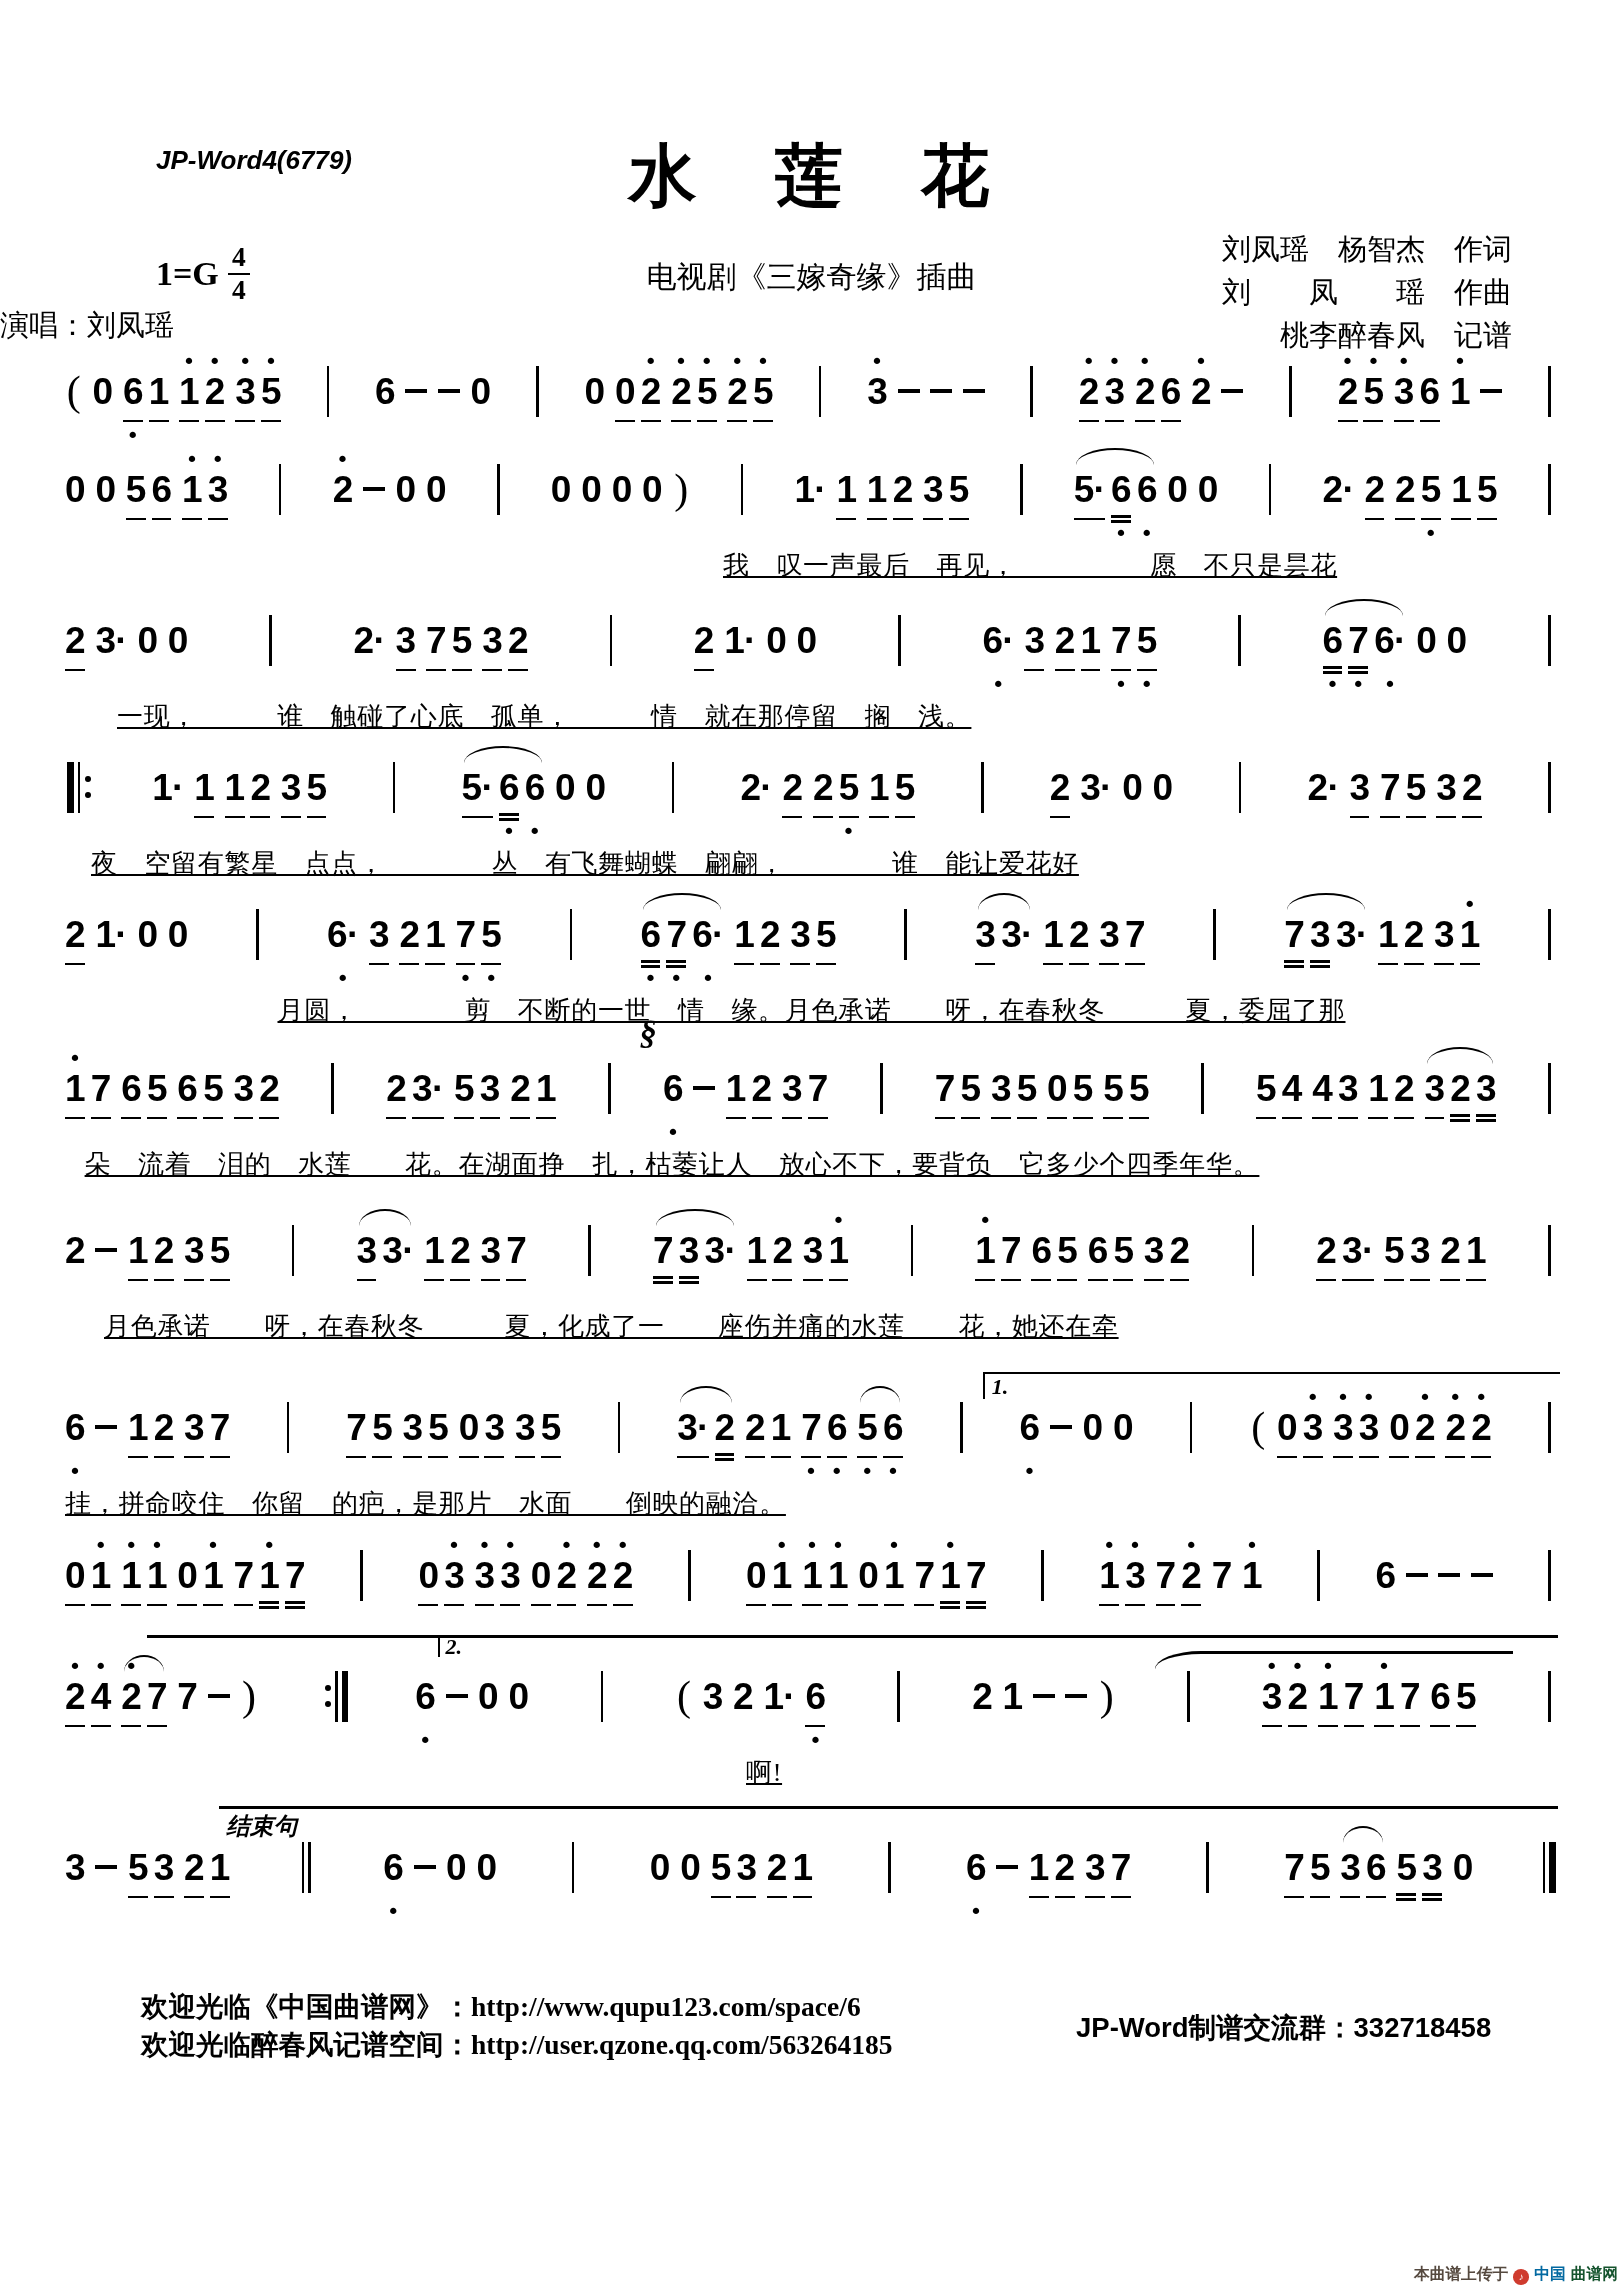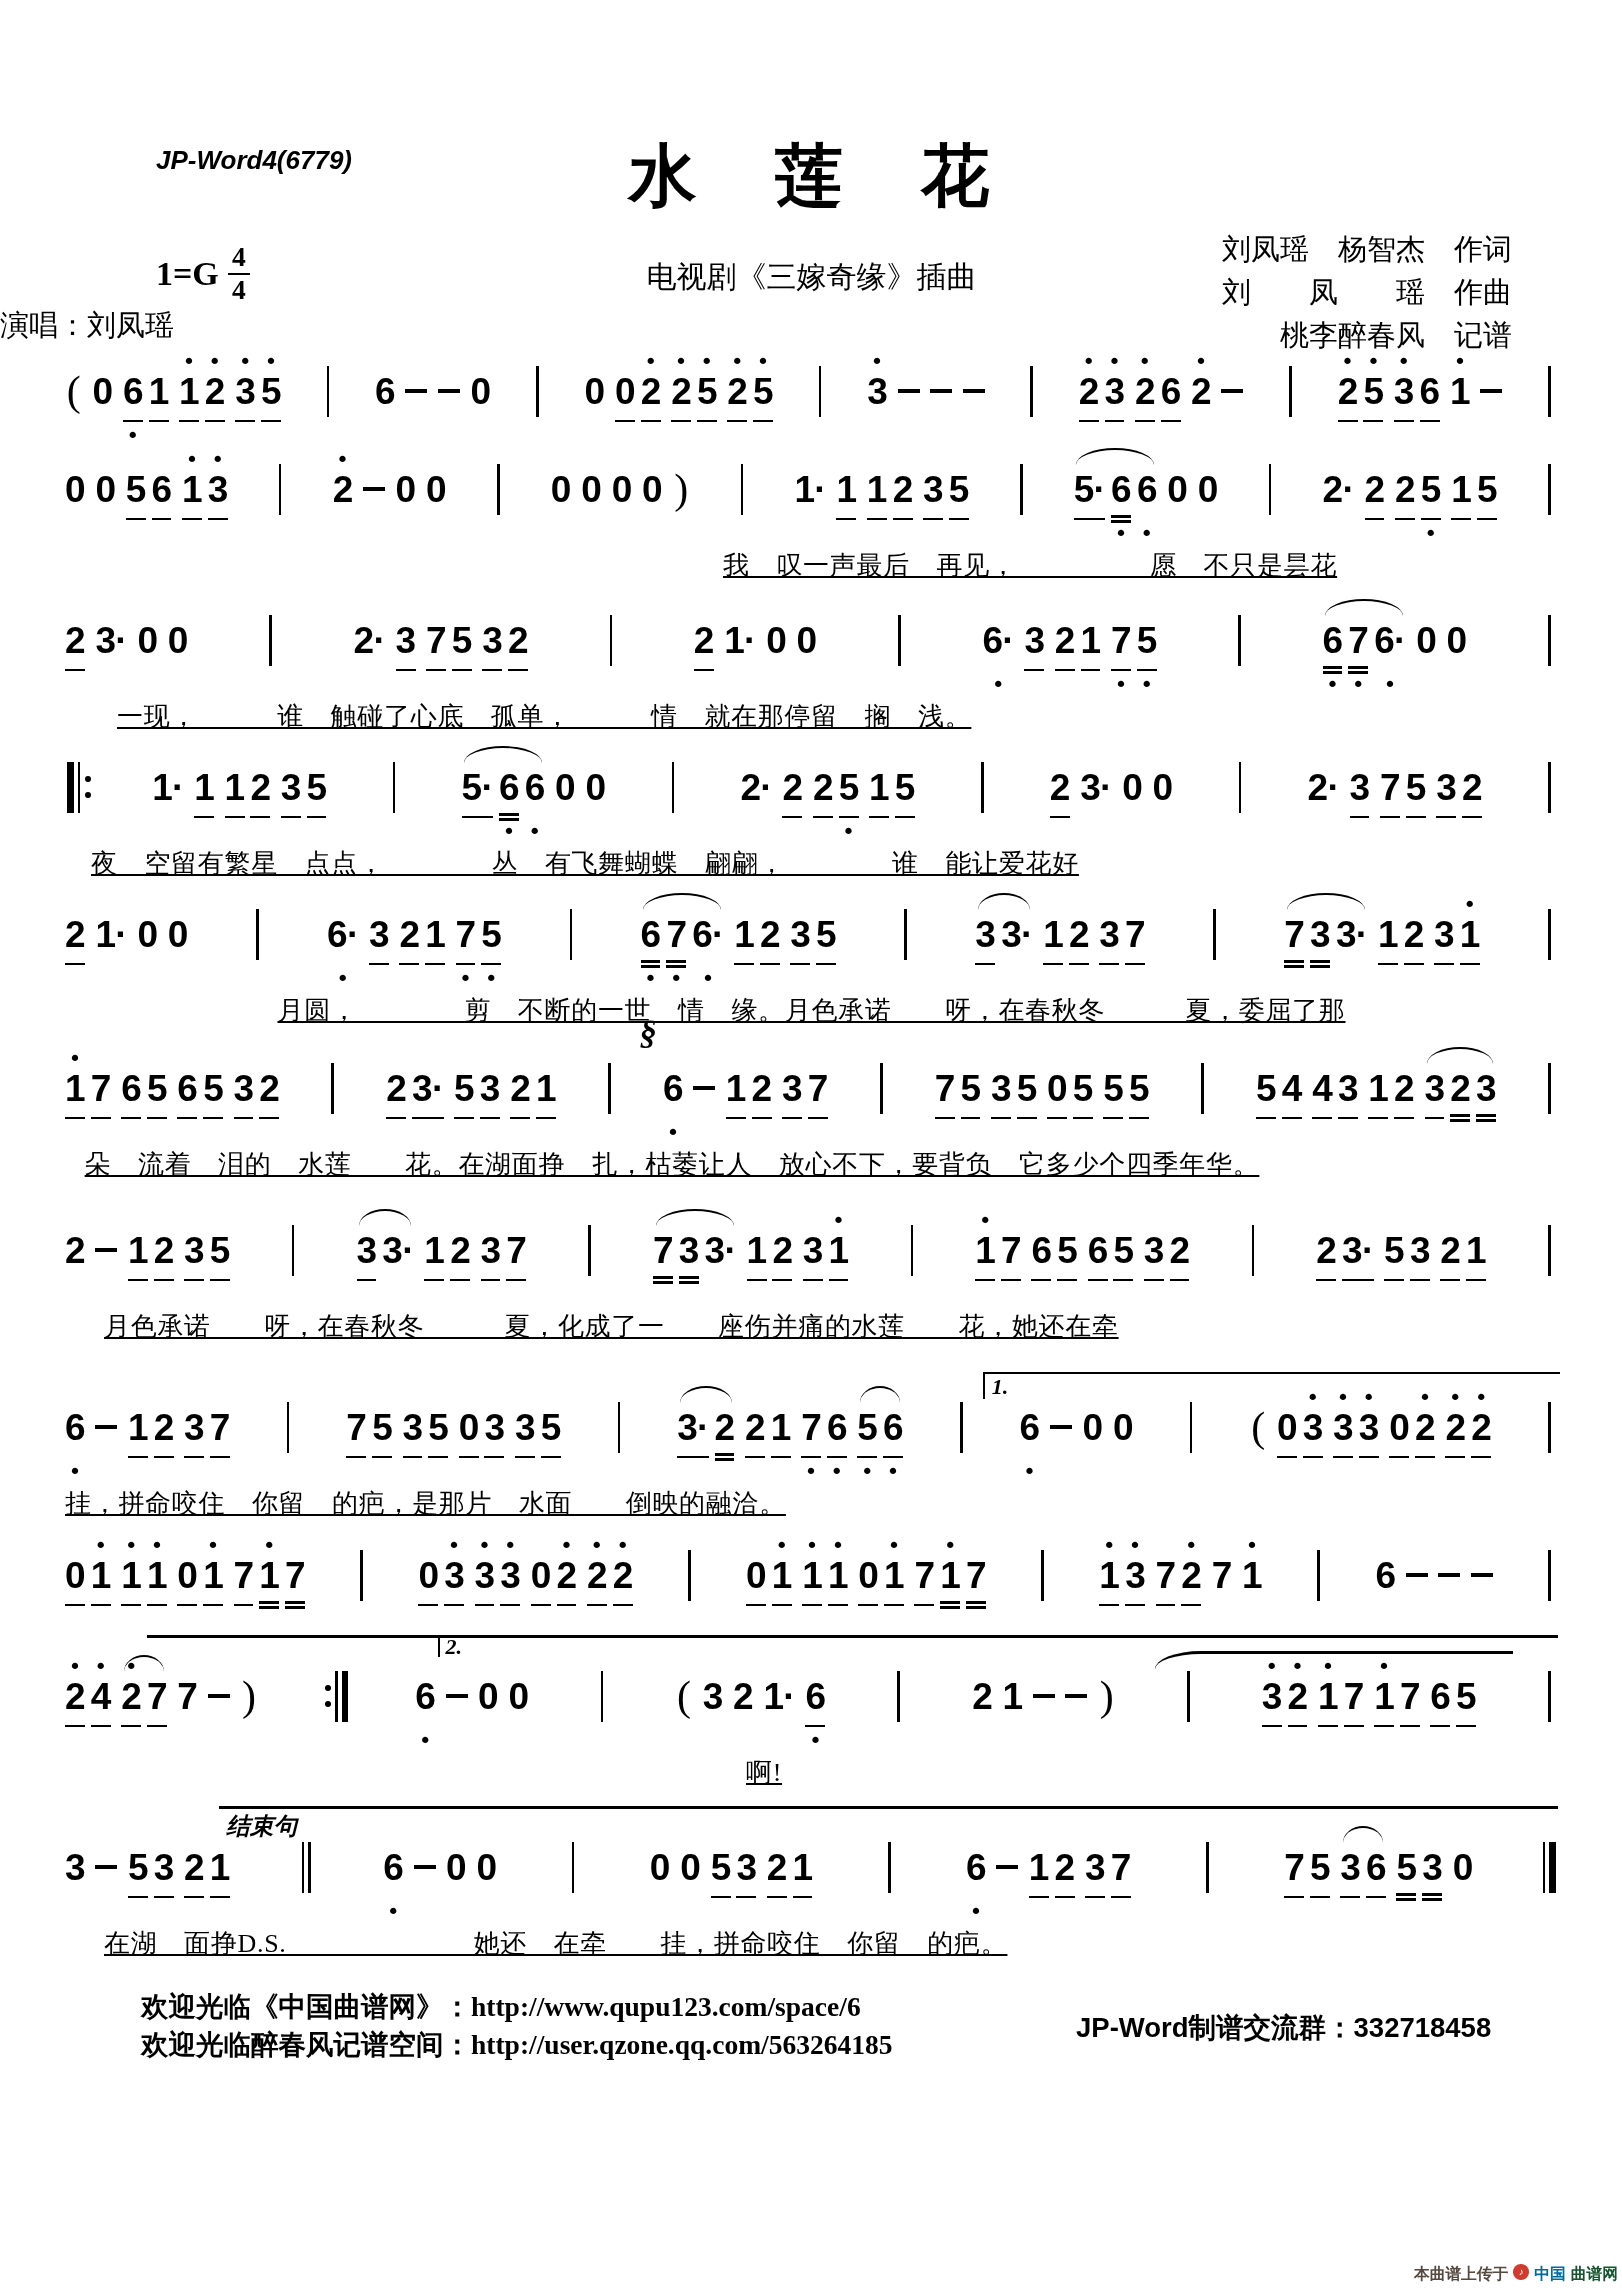--- a/index.html
+++ b/index.html
@@ -49,21 +49,21 @@
   .ov-tick{top:-23.6px;height:22px;border-left:2.6px solid #000;}
   .ov-tick b{position:absolute;left:5.2px;top:-1.3px;font:italic 700 22px "Liberation Serif",serif;}
   .ov-endlabel{top:-19.6px;font:italic 700 23.6px "Liberation Serif",serif;}
   .ov-segno{top:-37px;font:italic 700 34px "Liberation Serif",serif;}
   .ov-slurline{top:-7.9px;height:18.3px;border-top:3.3px solid #000;border-top-left-radius:46px 18.3px;}
 
   
   .f1{position:absolute;left:141px;top:1989px;font-size:27.5px;font-weight:600;}
   .f2{position:absolute;left:141px;top:2027px;font-size:27.5px;font-weight:600;}
   .fr{position:absolute;left:1076px;top:2010px;font:700 27.5px "Liberation Sans",sans-serif;}
-  .wm{position:absolute;right:5.2px;top:2264px;display:flex;align-items:flex-start;gap:5.2px;font-size:15.7px;font-weight:700;}
+  .wm{position:absolute;right:5.2px;top:2264px;display:flex;align-items:flex-end;gap:5.2px;font-size:15.7px;font-weight:700;}
   .wm .pre{color:#55493f;}
   .wm .disc{display:inline-flex;width:15.7px;height:15.7px;border-radius:50%;align-items:center;justify-content:center;
             color:#fff;font-size:9.8px;line-height:1;}
   .wm .dark{color:#0369a1;}
   .wm .red{}
 </style>
 </head>
 <body>
 
 <div class="page">
@@ -3603,21 +3603,20 @@
           <span class="tok bar">
             <span class="r da"></span>
             <span class="r d">
               <span class="vb"></span>
               <span class="vb thick"></span>
             </span>
             <span class="r u"></span>
             <span class="r db"></span>
           </span>
         </div>
-        <div class="lyr" style="padding-left: 39px;">在湖　面挣D.S.　　　　　　　她还　在牵　　挂，拼命咬住　你留　的疤。</div>
       </div>
     </div>
 
   <div class="f1">欢迎光临《中国曲谱网》：http://www.qupu123.com/space/6</div>
   <div class="f2">欢迎光临醉春风记谱空间：http://user.qzone.qq.com/563264185</div>
   <div class="fr">JP-Word制谱交流群：332718458</div>
 
   <div class="wm">
     <span class="pre" style="color: rgb(85, 73, 63);">本曲谱上传于</span>
     <span class="disc" style="background: rgb(207, 59, 46);">♪</span>

